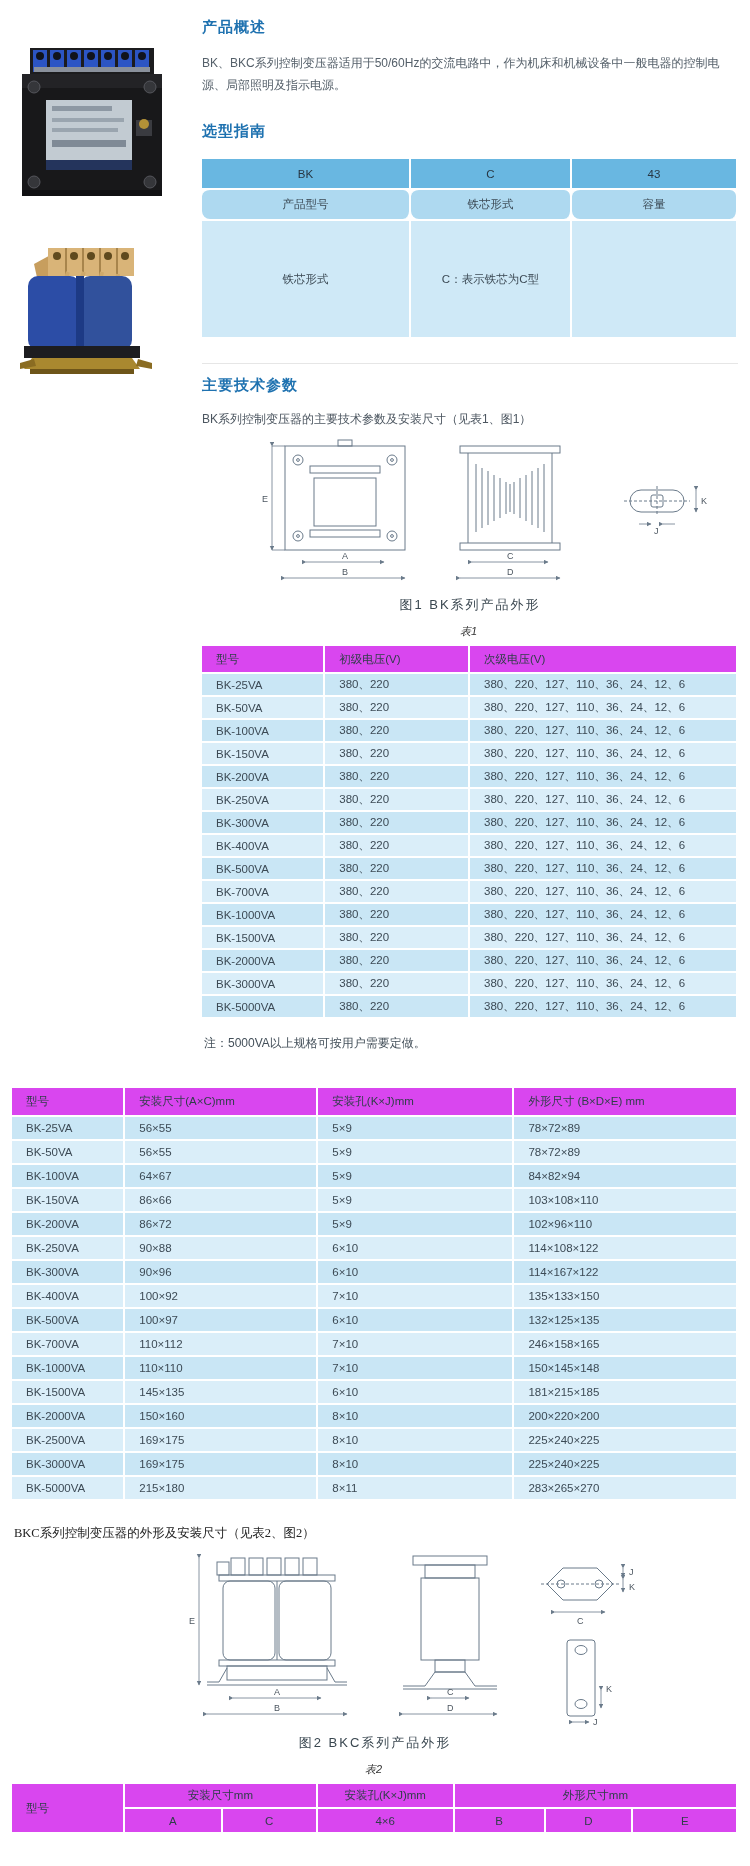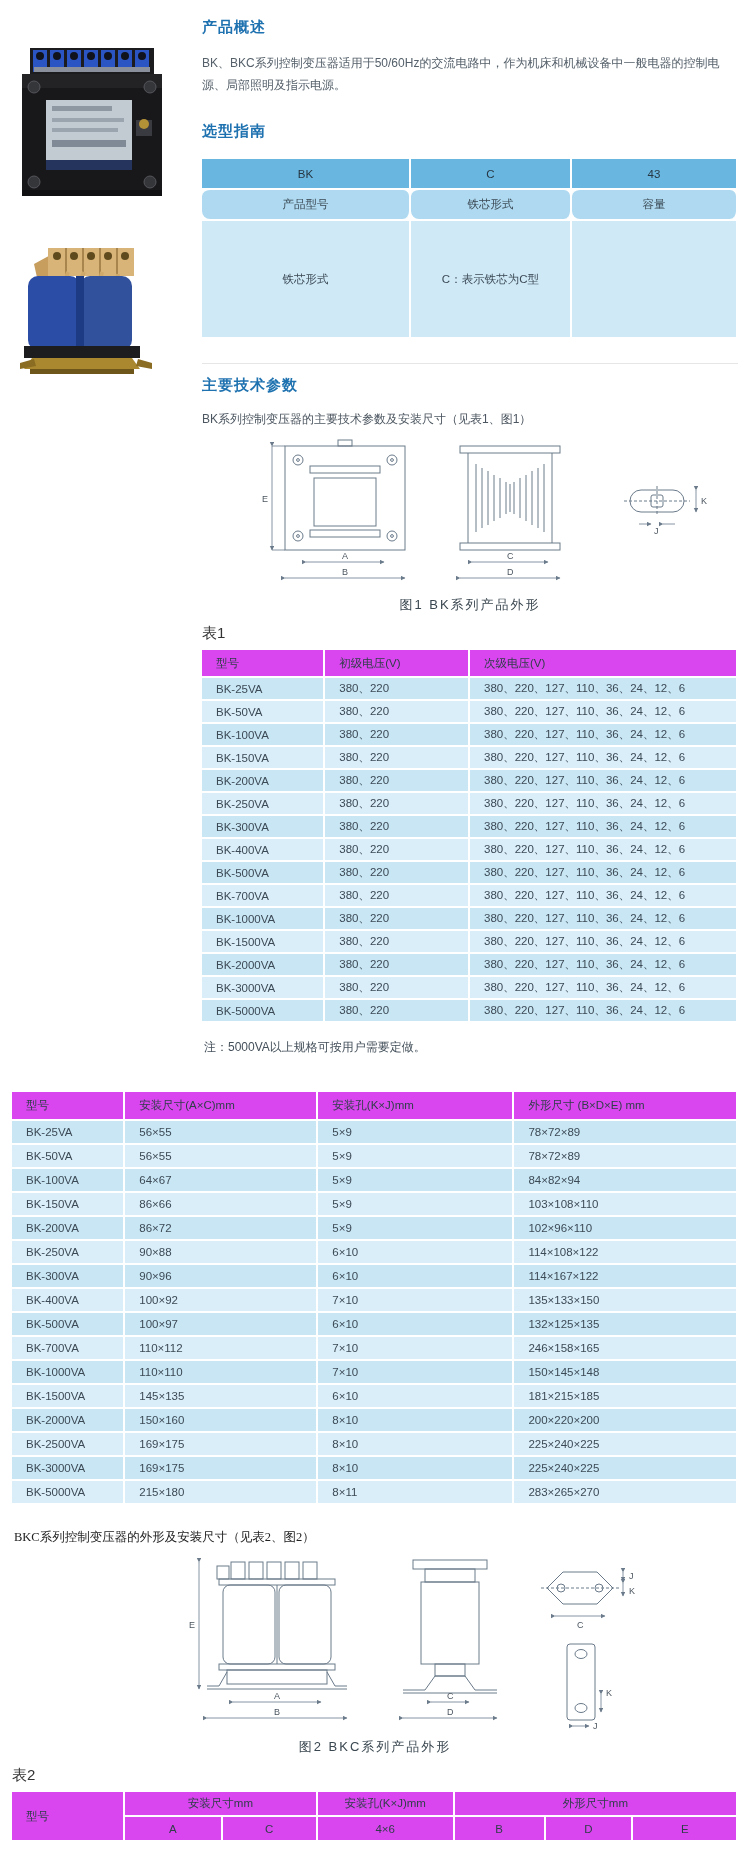--- a/index.html
+++ b/index.html
@@ -33,21 +33,21 @@
   hr.divider { border:none; border-top:1px solid #e6e6e6; margin:26px 0 12px; }
 
   .intro { font-size:12px; color:#4c5660; margin:2px 0 10px; }
 
   figure { text-align:center; margin:4px 0 2px; }
   figcaption { font-size:13px; color:#3a4750; margin-top:4px; letter-spacing:2px; }
   .draw { stroke:#6a7a8a; stroke-width:1; fill:none; }
   .dim  { stroke:#6a7a8a; stroke-width:0.8; fill:none; }
   .dimt { fill:#4c5660; font-size:9px; stroke:none; }
 
-  .tbl-label { text-align:left; font-size:15px; color:#333; margin:10px 3px 5px 0; }
+  .tbl-label { text-align:center; font-size:11px; color:#333; margin:10px 3px 5px 0;font-style:italic; }
 
   
   .t1 { font-size:11.5px; }
   .t1 th { height:28px; text-align:left; padding-left:14px; }
   .t1 td { height:23px; text-align:left; padding-left:14px; }
   tbody tr:nth-child(odd) td { background:#c9e6f5; }
   tbody tr:nth-child(even) td { background:#daeef9; }
 
   .note { font-size:12px; color:#44505a; margin:18px 0 0 2px; }
 

